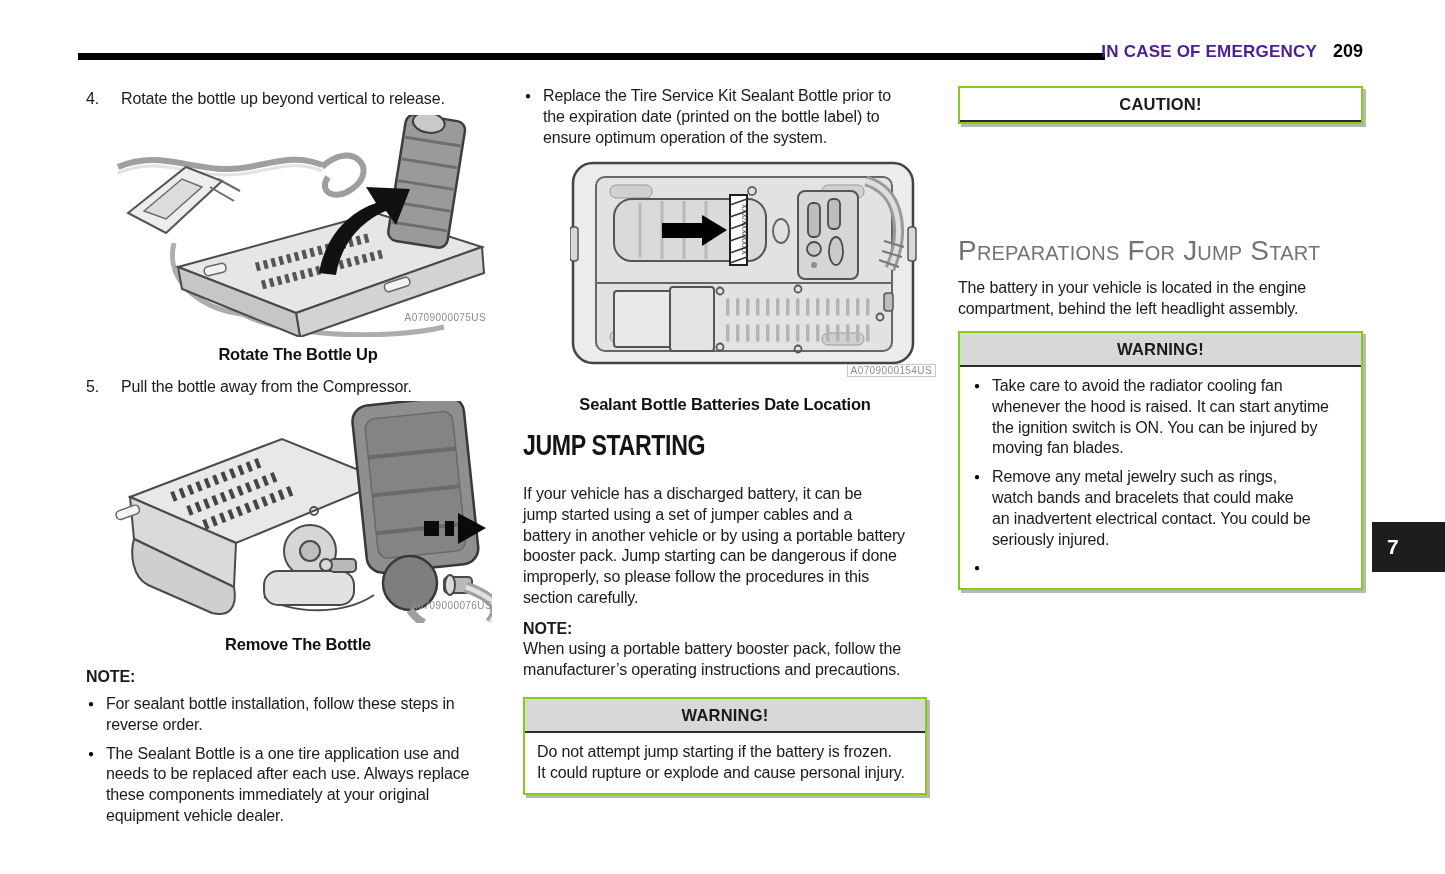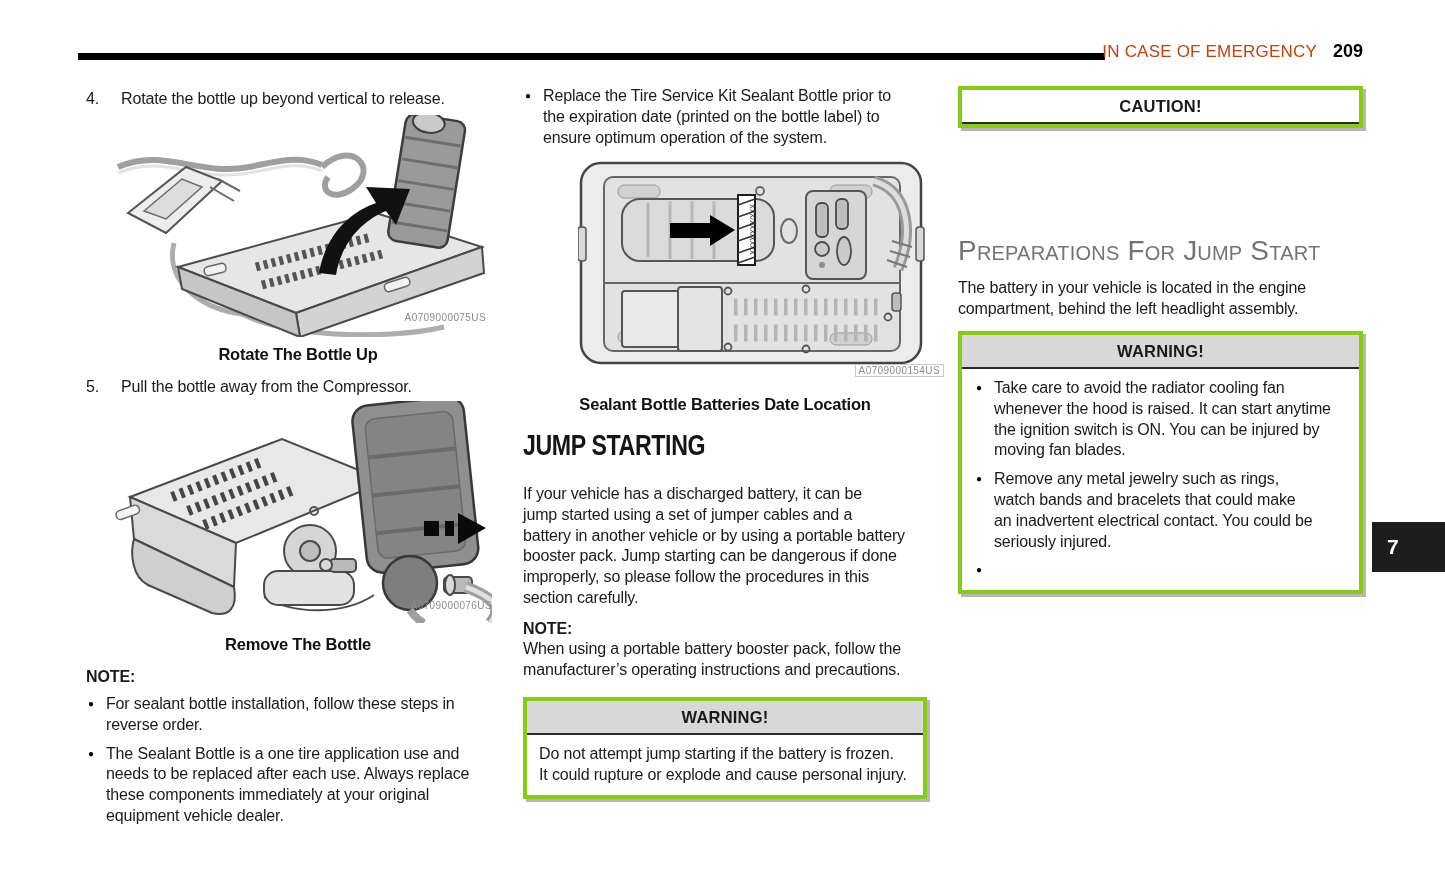--- a/index.html
+++ b/index.html
@@ -4,21 +4,21 @@
 <style>
   * { margin:0; padding:0; box-sizing:border-box; }
   html,body { background:#ffffff; }
   .page {
     position:relative; width:1445px; height:874px; background:#fff;
     font-family:"Liberation Sans", sans-serif; color:#1a1a1a; overflow:hidden;
   }
   
   .top-rule { position:absolute; left:78px; top:53px; width:1027px; height:7px; background:#000; }
   .header-text { position:absolute; top:41px; right:82px; white-space:nowrap; }
-  .header-chapter { font-size:17px; letter-spacing:0.2px; color:#c2410c; }
+  .header-chapter { font-size:17px; letter-spacing:0.2px; color:#4c1d95;font-weight:bold; }
   .header-page { font-size:18px; font-weight:bold; margin-left:16px; color:#000; }
 
   
   .col { position:absolute; top:85px; }
   .col-left   { left:86px;  width:424px; }
   .col-mid    { left:523px; width:404px; }
   .col-right  { left:958px; width:405px; }
 
   .pre { white-space:pre; }
   .body-text { font-size:16px; line-height:20.8px; letter-spacing:-0.15px; color:#1a1a1a; }
@@ -37,21 +37,21 @@
   .bullet-dot { flex:0 0 20px; font-size:10px; line-height:20.8px; padding-left:2px; color:#000; }
 
   .section-title-main {
     font-size:29px; font-weight:bold; letter-spacing:-0.5px; color:#151515;
     transform:scaleX(0.80); transform-origin:left center; white-space:nowrap;
   }
   .section-title-sub {
     font-variant:small-caps; font-size:28px; letter-spacing:0.2px; color:#737373; white-space:nowrap;
   }
 
-  .alert-box { position:absolute; left:0; width:100%; border:4px solid #84cc16; background:#fff; box-shadow:3px 3px 0 #b7b7b7; }
+  .alert-box { position:absolute; left:0; width:100%; border:2px solid #84cc16; background:#fff; box-shadow:3px 3px 0 #b7b7b7; }
   .alert-head { text-align:center; font-weight:bold; font-size:16.5px; padding:7px 0 6px; border-bottom:2px solid #2b2b2b; letter-spacing:0.2px; }
   .alert-head.gray { background:#d8d8d8; }
   .alert-head.white { background:#ffffff; }
   .alert-body { padding:9px 10px 9px 12px; }
   .alert-body .bullet-item:first-child { margin-top:0; }
 
   
   .chapter-tab {
     position:absolute; left:1372px; top:522px; width:73px; height:50px; background:#1d1d1d;
     color:#fff; font-weight:bold; font-size:21px; display:flex; align-items:center; padding-left:15px;
@@ -183,21 +183,21 @@
 
   <div class="col col-mid">
 
     <div class="bullet-item" style="position:absolute; top:1px; margin-top:0;">
       <span class="bullet-dot">●</span>
       <span class="body-text pre">Replace the Tire Service Kit Sealant Bottle prior to
 the expiration date (printed on the bottle label) to
 ensure optimum operation of the system.</span>
     </div>
 
-    <div class="figure" style="top:72px; left:55px; width:352px; height:214px;">
+    <div class="figure" style="top:72px; left:47px; width:352px; height:214px;">
       <svg class="fig-svg" width="352" height="214" viewBox="0 0 352 214">
 
         <rect x="3" y="6" width="340" height="200" rx="20" fill="#ececec" stroke="#444" stroke-width="2.5"></rect>
         <rect x="0" y="70" width="8" height="34" rx="3" fill="#d8d8d8" stroke="#555" stroke-width="1.5"></rect>
         <rect x="338" y="70" width="8" height="34" rx="3" fill="#d8d8d8" stroke="#555" stroke-width="1.5"></rect>
 
         <rect x="26" y="20" width="296" height="174" rx="9" fill="#e2e2e2" stroke="#666" stroke-width="2"></rect>
 
         <rect x="40" y="28" width="42" height="13" rx="6" fill="#d0d0d0" stroke="#9a9a9a" stroke-width="1"></rect>
         <rect x="252" y="28" width="42" height="13" rx="6" fill="#d0d0d0" stroke="#9a9a9a" stroke-width="1"></rect>

